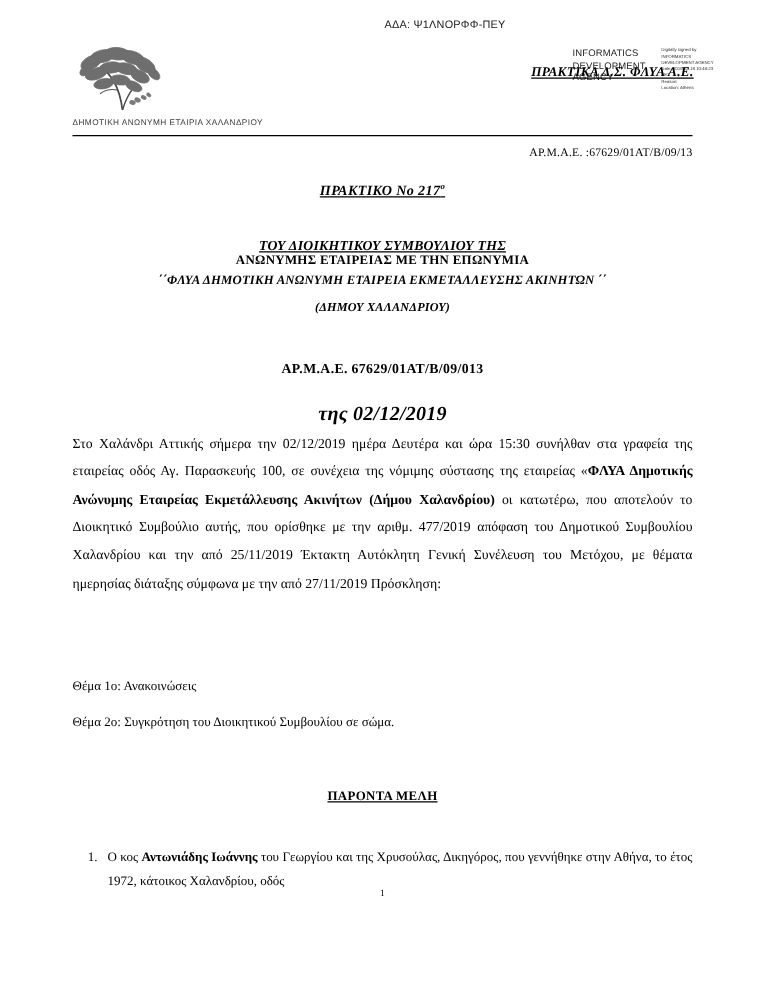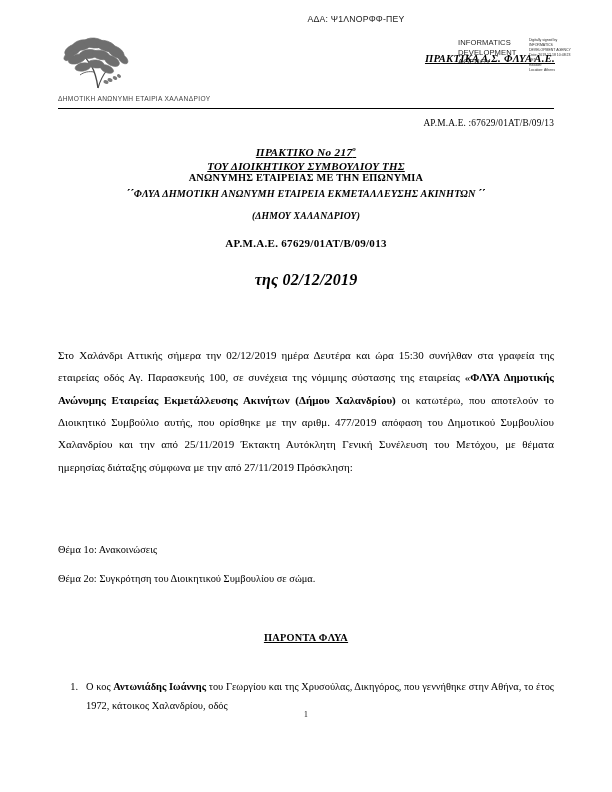--- a/index.html
+++ b/index.html
@@ -140,21 +140,21 @@
     top: 145px;
     width: 496px;
     text-align: center;
   }
   .t-praktiko {
     font-style: italic;
     font-weight: bold;
     font-size: 11.3px;
     text-decoration: underline;
     letter-spacing: 0.3px;
-    margin-bottom: 2px;
+    margin-bottom: 32px;
   }
   .t-praktiko sup { font-size: 7px; vertical-align: super; }
   .t-tou-ds {
     font-style: italic;
     font-weight: bold;
     font-size: 11px;
     text-decoration: underline;
     letter-spacing: 0.2px;
   }
   .t-anonymis {
@@ -168,21 +168,21 @@
     font-weight: bold;
     font-size: 10.2px;
     letter-spacing: 0.15px;
     margin-bottom: 11px;
   }
   .t-dimou {
     font-style: italic;
     font-weight: bold;
     font-size: 9.7px;
     letter-spacing: 0.2px;
-    margin-bottom: 16px;
+    margin-bottom: 37px;
   }
   .t-arm {
     font-weight: bold;
     font-size: 11px;
     letter-spacing: 0.3px;
     margin-bottom: 22px;
   }
   .t-date {
     font-style: italic;
     font-weight: bold;
@@ -334,21 +334,21 @@
     <div class="t-date">της 02/12/2019</div>
   </div>
 
   <div class="body-par"><span>Στο Χαλάνδρι Αττικής σήμερα την 02/12/2019 ημέρα Δευτέρα και ώρα 15:30 συνήλθαν στα γραφεία της εταιρείας οδός Αγ. Παρασκευής 100, σε συνέχεια της νόμιμης σύστασης της εταιρείας «</span><b>ΦΛΥΑ Δημοτικής  Ανώνυμης Εταιρείας Εκμετάλλευσης  Ακινήτων (Δήμου Χαλανδρίου)</b><span> οι κατωτέρω, που αποτελούν το Διοικητικό Συμβούλιο αυτής, που ορίσθηκε με την αριθμ. 477/2019 απόφαση του Δημοτικού Συμβουλίου Χαλανδρίου και την από 25/11/2019 Έκτακτη Αυτόκλητη Γενική Συνέλευση του Μετόχου, με θέματα ημερησίας διάταξης σύμφωνα με την από 27/11/2019 Πρόσκληση:</span></div>
 
   <div class="themes">
     <div class="theme-row"><b>Θέμα 1ο</b><span>: </span><span>Ανακοινώσεις</span></div>
     <div class="theme-row"><b>Θέμα 2ο:</b><span> </span><span>Συγκρότηση του Διοικητικού Συμβουλίου σε σώμα.</span></div>
   </div>
 
-  <div class="paronta-heading">ΠΑΡΟΝΤΑ ΦΛΥΑ</div>
+  <div class="paronta-heading">ΠΑΡΟΝΤΑ ΜΕΛΗ</div>
 
   <div class="members">
     <div class="member-item">
       <div class="member-num">1.</div>
       <div class="member-text"><span>Ο κος </span><b>Αντωνιάδης Ιωάννης</b><span> του Γεωργίου και της Χρυσούλας, Δικηγόρος, που γεννήθηκε στην Αθήνα, το έτος 1972, κάτοικος Χαλανδρίου, οδός</span></div>
     </div>
   </div>
 
   <div class="page-number">1</div>
 

